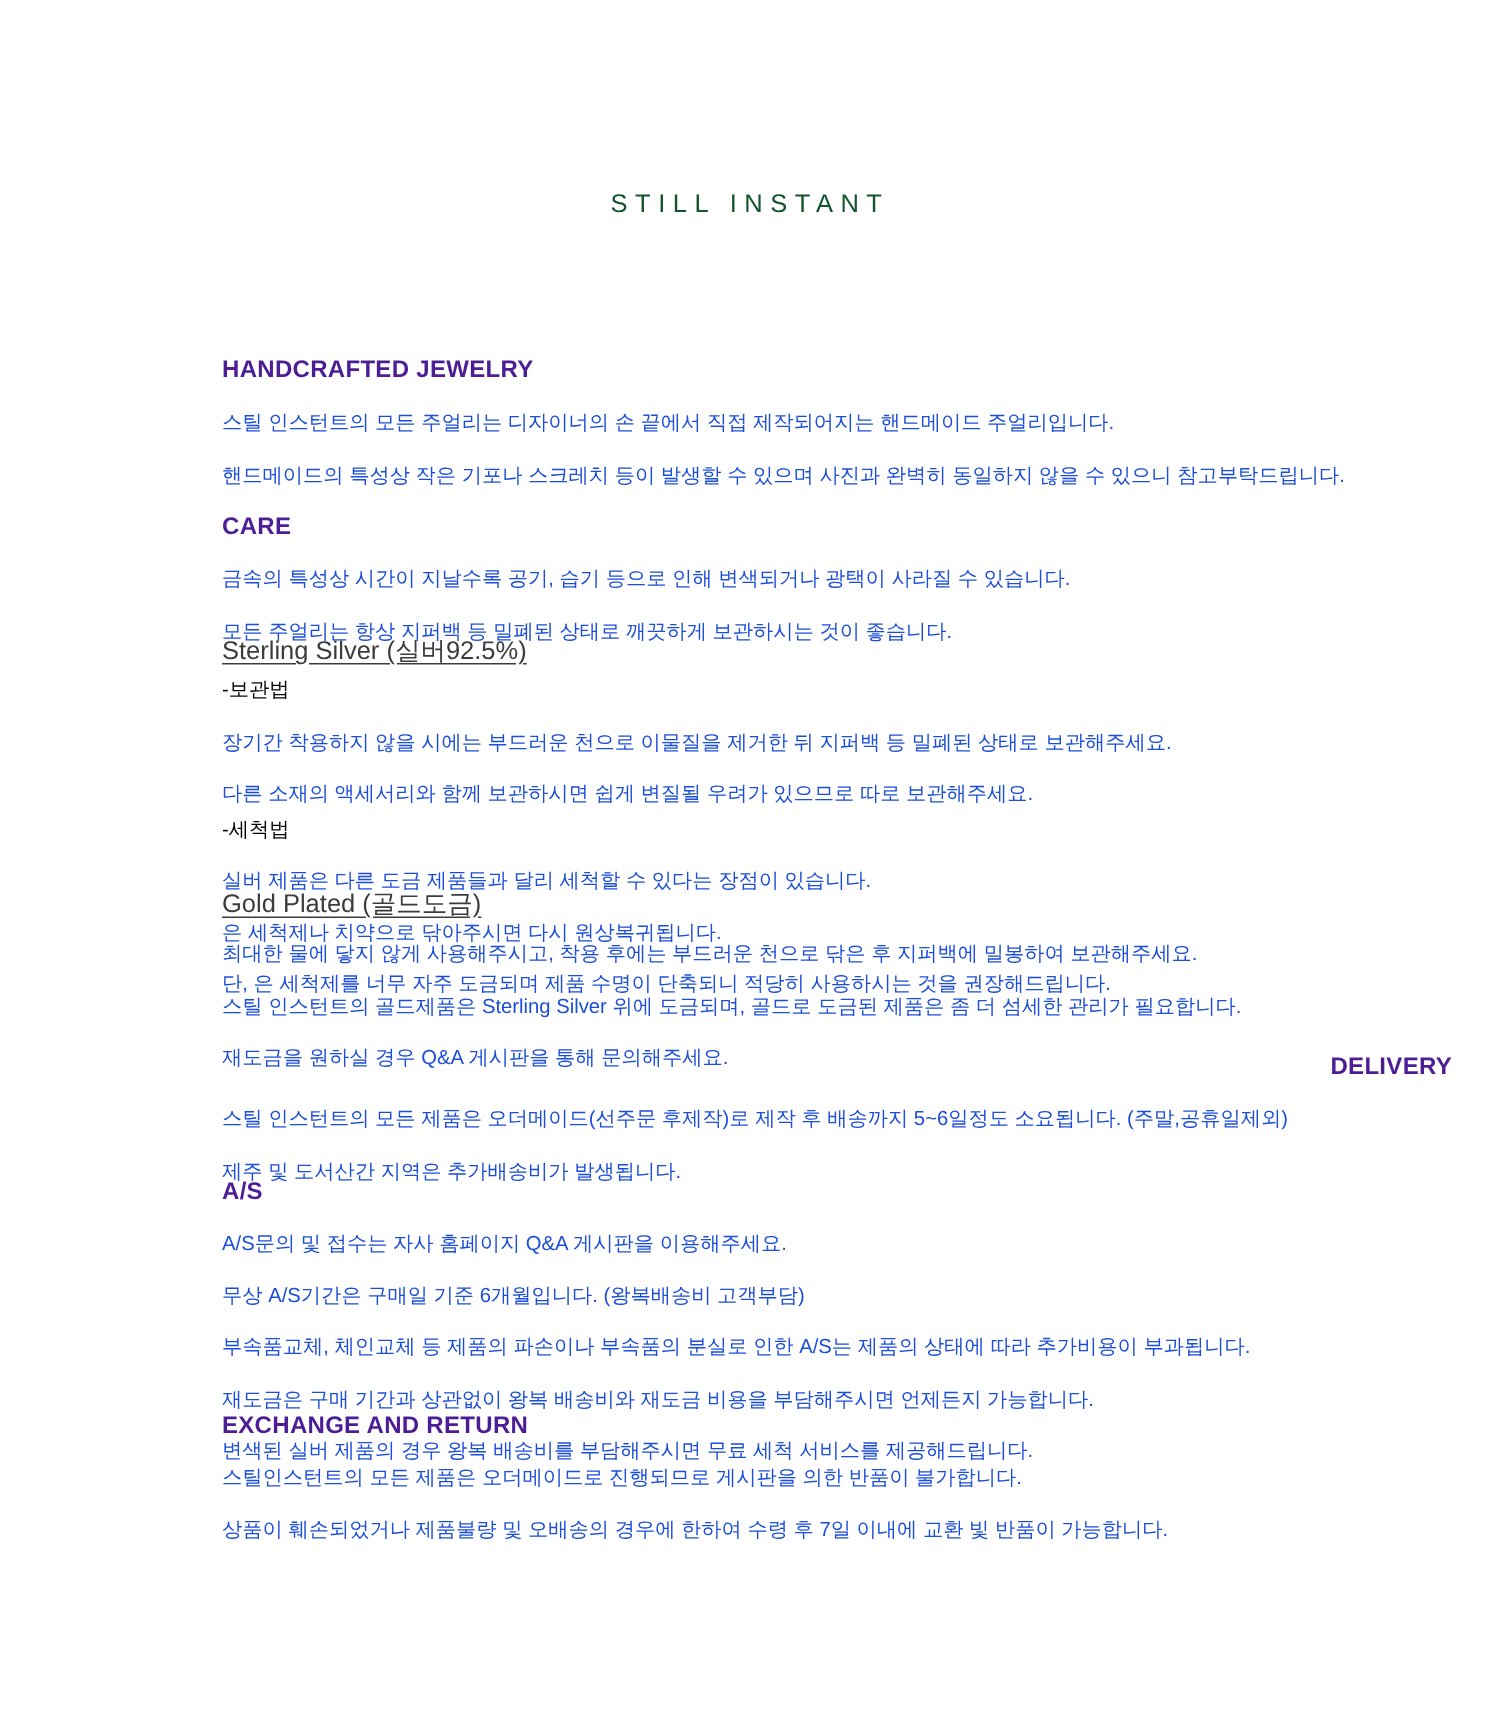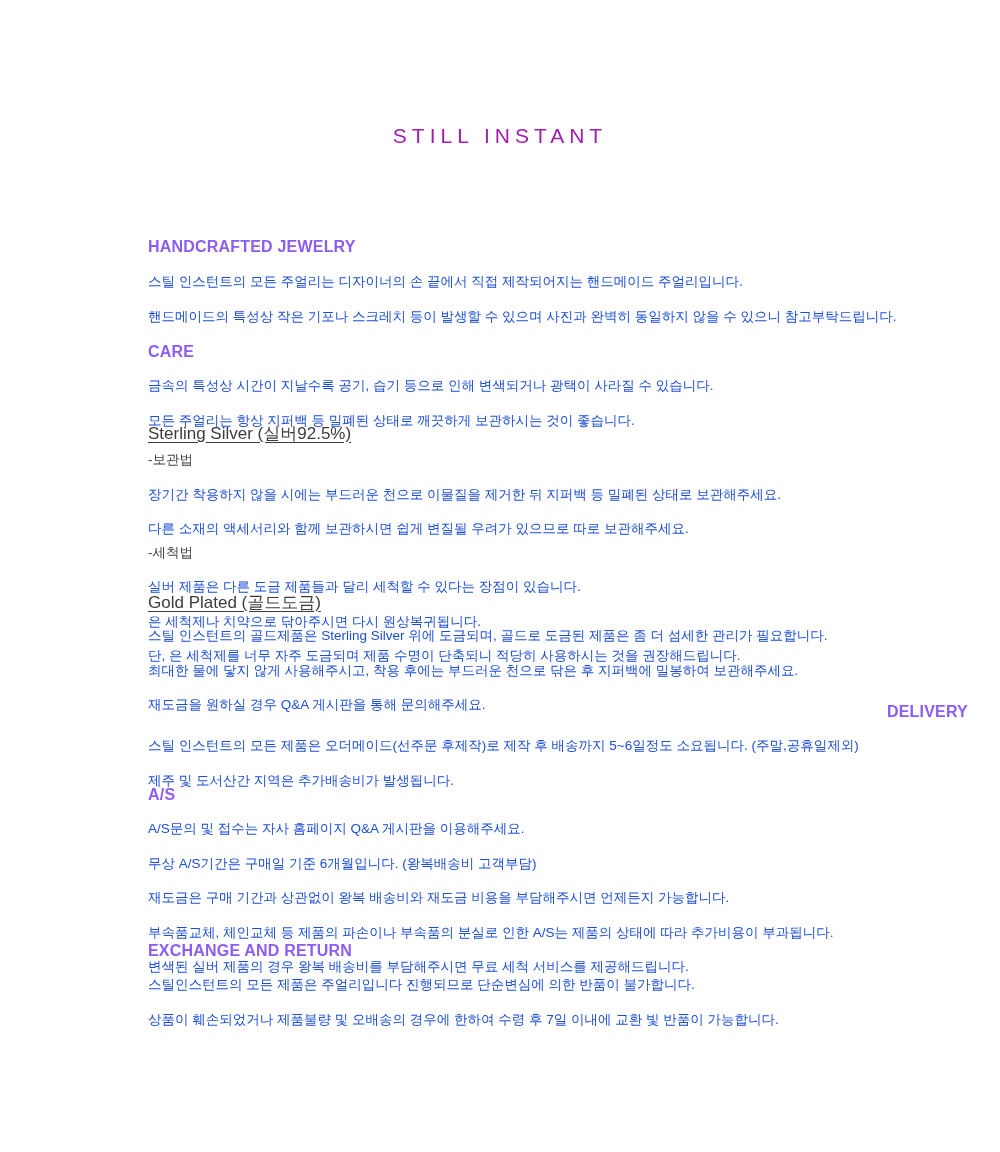--- a/index.html
+++ b/index.html
@@ -14,36 +14,36 @@
     font-family: "Liberation Sans", "DejaVu Sans", sans-serif;
     color: #3f3f3f;
     overflow: hidden;
   }
   .brand-title {
     position: absolute;
     top: 127px;
     left: 0;
     width: 1000px;
     text-align: center;
-    font-size: 21px;
+    font-size: 17px;
     line-height: 17px;
     letter-spacing: 5px;
-    color: #a21caf;
+    color: #14532d;
     font-weight: 400;
   }
   .section {
     position: absolute;
     left: 148px;
     width: 820px;
   }
   .sec-heading {
     font-size: 16px;
     line-height: 19px;
     font-weight: 700;
-    color: #8b5cf6;
+    color: #4c1d95;
     letter-spacing: 0.2px;
     white-space: nowrap;
   }
   .sub-heading {
     font-size: 17px;
     line-height: 16px;
     font-weight: 400;
     color: #3c3c3c;
     text-decoration: underline;
     text-underline-offset: 3px;
@@ -52,21 +52,21 @@
   .body-line {
     font-size: 13.5px;
     line-height: 18.5px;
     color: #1d4ed8;
     white-space: nowrap;
     margin-top: 16px;
   }
   .sub-label {
     font-size: 13.5px;
     line-height: 18.5px;
-    color: #404040;
+    color: #000000;
     white-space: nowrap;
   }
   
   #sec-handcrafted { top: 237px; }
   #sec-handcrafted .sec-heading { margin-bottom: 17px; }
   #sec-care { top: 342px; }
   #sec-sterling { top: 426px; }
   #sec-sterling .sub-heading { margin-bottom: 9px; }
   #sec-sterling .group-cleaning { margin-top: 5px; }
   #sec-gold { top: 595px; }
@@ -104,37 +104,37 @@
   <div class="group-cleaning">
     <div class="sub-label">-세척법</div>
     <div class="body-line">실버 제품은 다른 도금 제품들과 달리 세척할 수 있다는 장점이 있습니다.</div>
     <div class="body-line">은 세척제나 치약으로 닦아주시면 다시 원상복귀됩니다.</div>
     <div class="body-line">단, 은 세척제를 너무 자주 도금되며 제품 수명이 단축되니 적당히 사용하시는 것을 권장해드립니다.</div>
   </div>
 </div>
 
 <div class="section" id="sec-gold">
   <div class="sub-heading">Gold Plated (골드도금)</div>
+  <div class="body-line">최대한 물에 닿지 않게 사용해주시고, 착용 후에는 부드러운 천으로 닦은 후 지퍼백에 밀봉하여 보관해주세요.</div>
   <div class="body-line">스틸 인스턴트의 골드제품은 Sterling Silver 위에 도금되며, 골드로 도금된 제품은 좀 더 섬세한 관리가 필요합니다.</div>
-  <div class="body-line">최대한 물에 닿지 않게 사용해주시고, 착용 후에는 부드러운 천으로 닦은 후 지퍼백에 밀봉하여 보관해주세요.</div>
   <div class="body-line">재도금을 원하실 경우 Q&amp;A 게시판을 통해 문의해주세요.</div>
 </div>
 
 <div class="section" id="sec-delivery">
   <div class="sec-heading">DELIVERY</div>
   <div class="body-line">스틸 인스턴트의 모든 제품은 오더메이드(선주문 후제작)로 제작 후 배송까지 5~6일정도 소요됩니다. (주말,공휴일제외)</div>
   <div class="body-line">제주 및 도서산간 지역은 추가배송비가 발생됩니다.</div>
 </div>
 
 <div class="section" id="sec-as">
   <div class="sec-heading">A/S</div>
   <div class="body-line">A/S문의 및 접수는 자사 홈페이지 Q&amp;A 게시판을 이용해주세요.</div>
   <div class="body-line">무상 A/S기간은 구매일 기준 6개월입니다. (왕복배송비 고객부담)</div>
+  <div class="body-line">부속품교체, 체인교체 등 제품의 파손이나 부속품의 분실로 인한 A/S는 제품의 상태에 따라 추가비용이 부과됩니다.</div>
   <div class="body-line">재도금은 구매 기간과 상관없이 왕복 배송비와 재도금 비용을 부담해주시면 언제든지 가능합니다.</div>
-  <div class="body-line">부속품교체, 체인교체 등 제품의 파손이나 부속품의 분실로 인한 A/S는 제품의 상태에 따라 추가비용이 부과됩니다.</div>
   <div class="body-line">변색된 실버 제품의 경우 왕복 배송비를 부담해주시면 무료 세척 서비스를 제공해드립니다.</div>
 </div>
 
 <div class="section" id="sec-exchange">
   <div class="sec-heading">EXCHANGE AND RETURN</div>
-  <div class="body-line">스틸인스턴트의 모든 제품은 주얼리입니다 진행되므로 단순변심에 의한 반품이 불가합니다.</div>
+  <div class="body-line">스틸인스턴트의 모든 제품은 오더메이드로 진행되므로 게시판을 의한 반품이 불가합니다.</div>
   <div class="body-line">상품이 훼손되었거나 제품불량 및 오배송의 경우에 한하여 수령 후 7일 이내에 교환 빛 반품이 가능합니다.</div>
 </div>
 
 </body></html>

